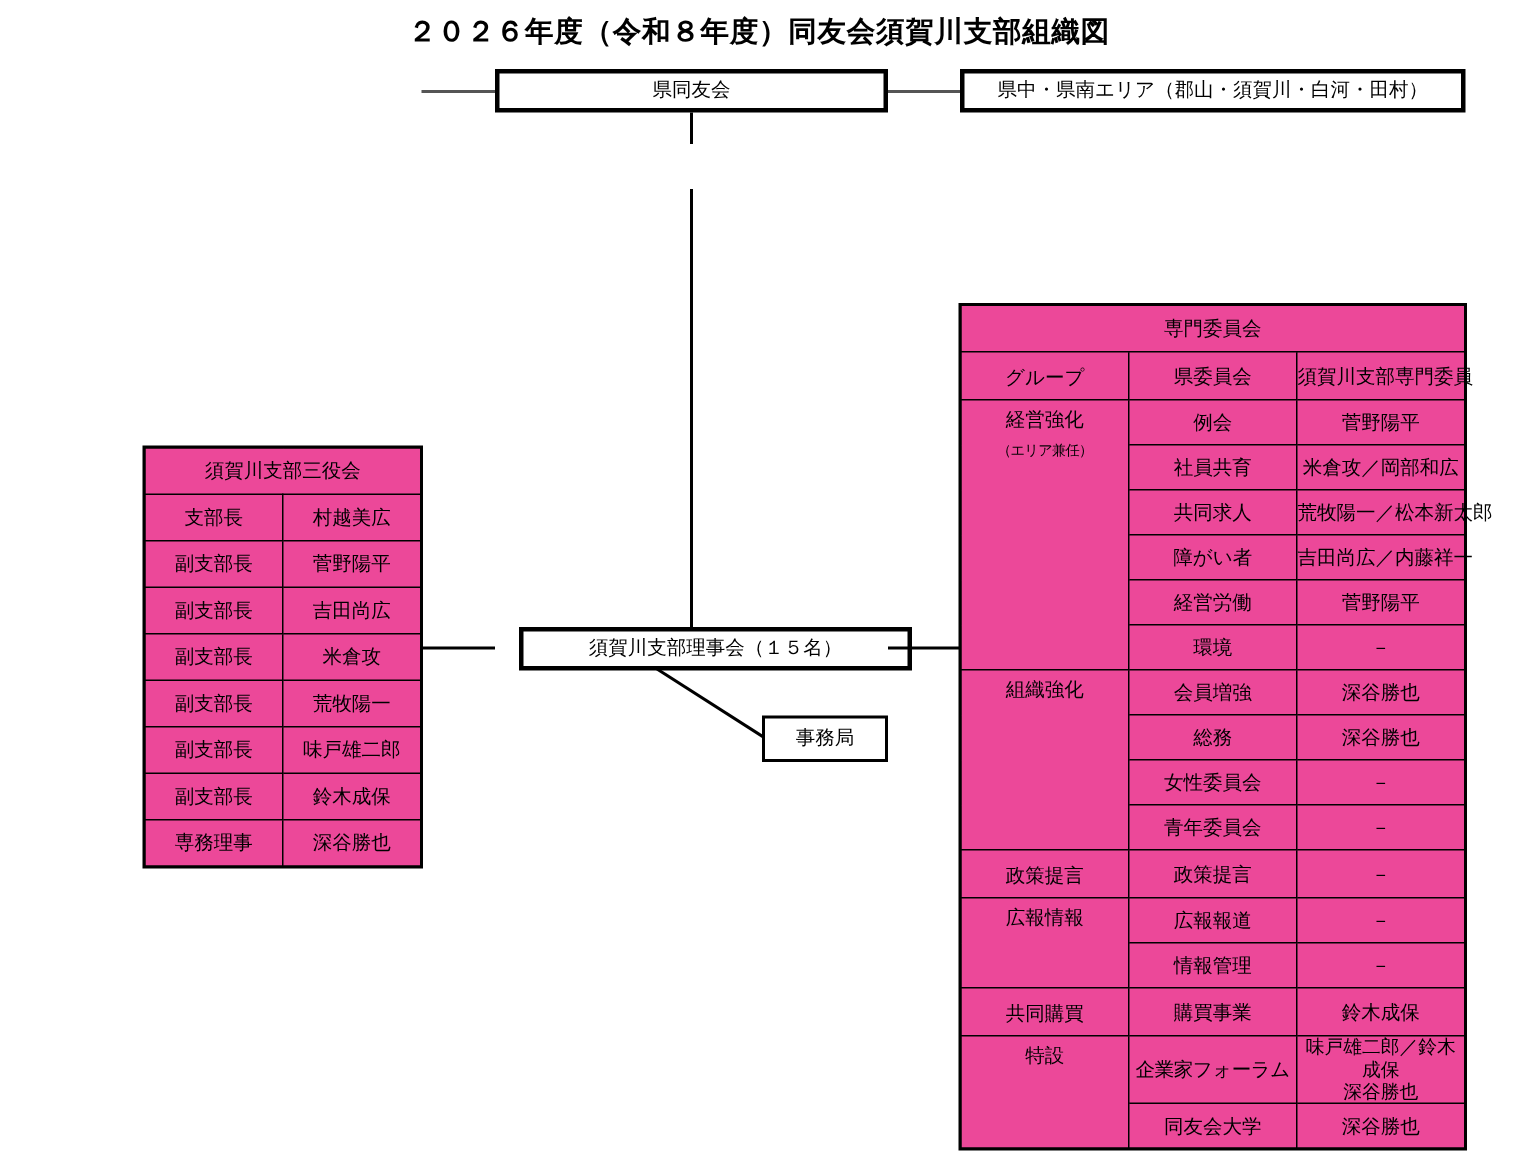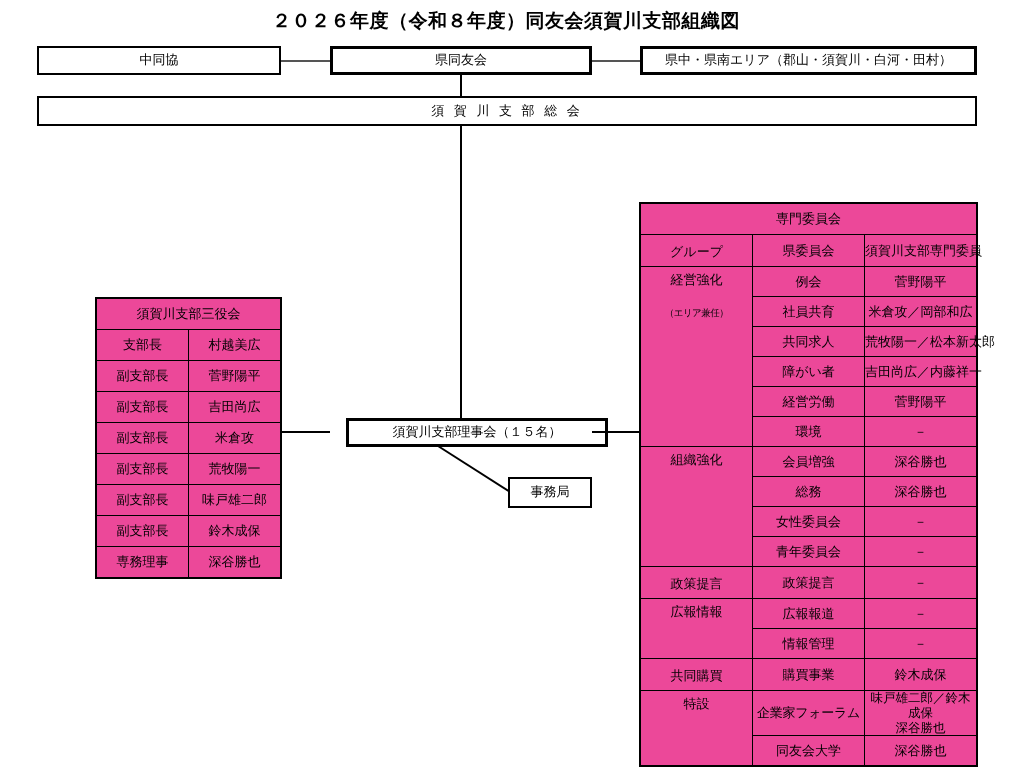--- a/index.html
+++ b/index.html
@@ -95,43 +95,41 @@
   #committee-table td.grp { width: 72px; vertical-align: top; padding-top: 5px; }
   #committee-table td.grp.mid { vertical-align: middle; padding-top: 2px; }
   #committee-table td.sub { width: 81px; }
   #committee-table td.member { width: 184px; }
   #committee-table td.tiny { font-size: 13px; letter-spacing: -0.3px; }
   #committee-table td.two-line { white-space: normal; line-height: 1.18; font-size: 12.5px; }
   .sub-note {
     display: block;
     font-size: 9.5px;
     letter-spacing: -0.5px;
-    margin-top: 19px;
+    margin-top: 7px;
     font-weight: normal;
   }
 </style>
 </head>
 <body>
 
 <div id="canvas">
 
   <div class="abs" id="title">２０２６年度（令和８年度）同友会須賀川支部組織図</div>
 
-  <div class="abs box" style="left:37px; top:46px; width:244px; height:29px;">中同協</div>
 
   <div class="abs box thick" style="left:330px; top:46px; width:262px; height:29px;">県同友会</div>
 
   <div class="abs box thick" style="left:640px; top:46px; width:337px; height:29px;">県中・県南エリア（郡山・須賀川・白河・田村）</div>
 
   <div class="abs hline" style="left:281px; top:60px; width:49px; background:#555555;"></div>
   <div class="abs hline" style="left:592px; top:60px; width:48px; background:#555555;"></div>
 
   <div class="abs vline" style="left:460px; top:75px; height:21px;"></div>
 
-  <div class="abs box" style="left:37px; top:96px; width:940px; height:30px; letter-spacing:3px;">須 賀 川 支 部 総 会</div>
 
   <div class="abs vline" style="left:460px; top:126px; height:305px;"></div>
 
   <div class="abs box thick" style="left:346px; top:418px; width:262px; height:29px; font-size:13px;">須賀川支部理事会（１５名）</div>
 
   <div class="abs hline" style="left:281px; top:431px; width:49px;"></div>
 
   <div class="abs hline" style="left:592px; top:431px; width:48px;"></div>
 
   <svg class="abs diag" style="left:430px; top:440px; width:90px; height:60px;" viewBox="0 0 90 60">

